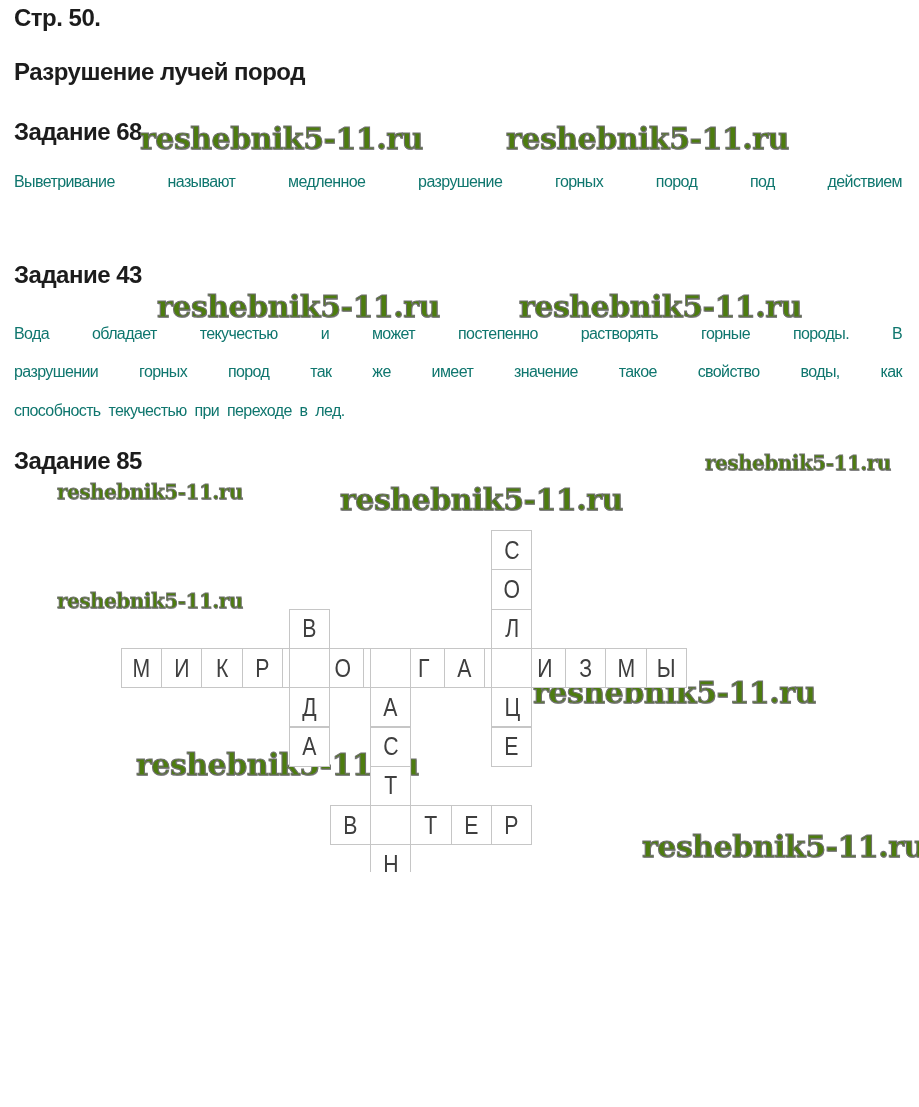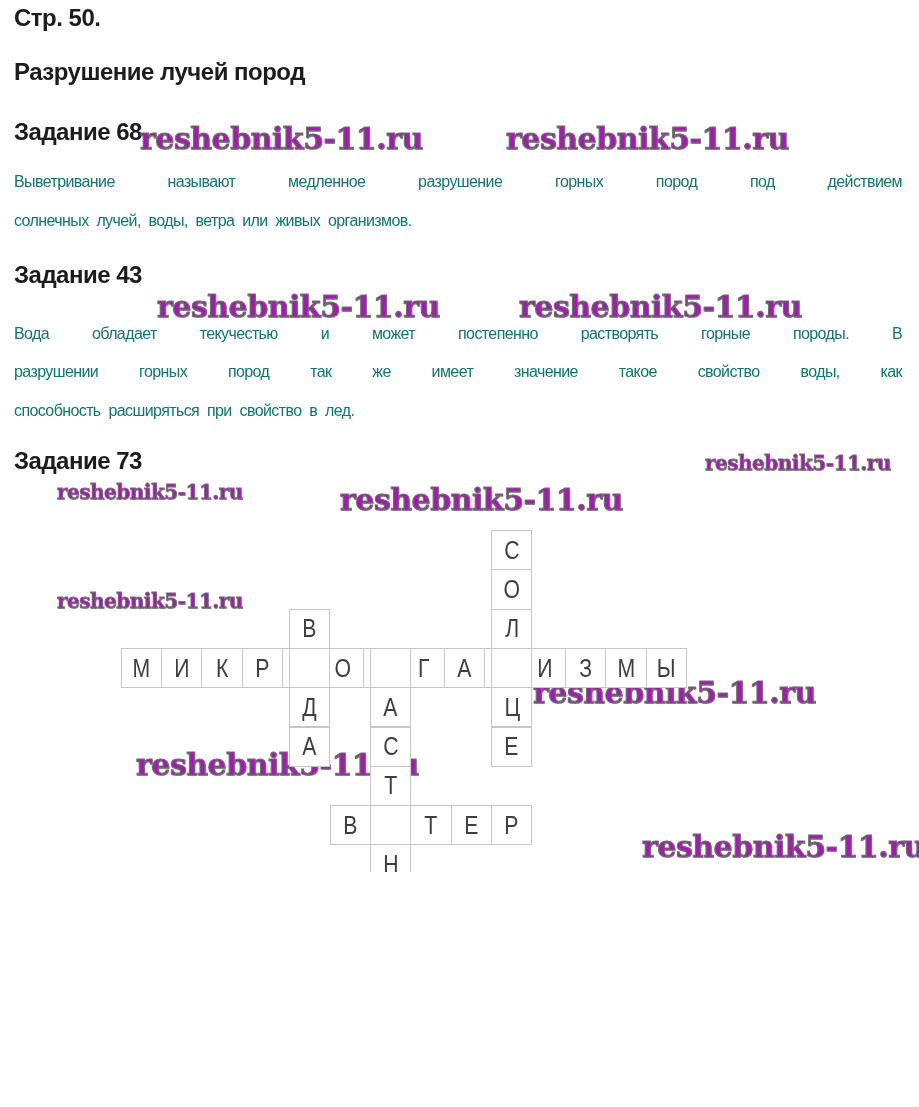--- a/index.html
+++ b/index.html
@@ -5,46 +5,45 @@
   html,body{margin:0;padding:0;background:#fff;}
   .page{position:relative;width:919px;height:872px;background:#ffffff;overflow:hidden;
         font-family:"Liberation Sans",sans-serif;text-decoration:underline;}
   .h{position:absolute;left:14px;font-size:24px;font-weight:bold;color:#1c1c1c;
      letter-spacing:-0.5px;white-space:nowrap;line-height:25px;}
   .line{position:absolute;left:14px;width:888px;font-size:16px;color:#0f766e;
         letter-spacing:-0.6px;line-height:25px;word-spacing:4px;}
   .just{text-align:justify;text-align-last:justify;}
   .wm{position:absolute;font-family:"DejaVu Serif",serif;font-weight:bold;font-size:30px;
       letter-spacing:-0.5px;white-space:nowrap;line-height:30px;
-      color:#a21caf;-webkit-text-stroke:1.1px #6f6f6f;text-shadow:0.5px 0.5px 0 #9a9a9a;text-align:right;}
+      color:#4d7c0f;-webkit-text-stroke:1.1px #6f6f6f;text-shadow:0.5px 0.5px 0 #9a9a9a;text-align:right;}
   .wm.sm{font-size:20px;line-height:20px;-webkit-text-stroke:0.8px #707070;}
   .cell{position:absolute;box-sizing:border-box;border:1px solid #c6c6c6;background:#fff;
         display:flex;align-items:center;justify-content:center;}
   .cell span{font-size:25px;color:#3f3f3f;transform:scaleX(0.85);}
   .artifact{position:absolute;width:13px;height:5px;border-top:2px solid #a9a9a9;
             border-radius:60%;transform:rotate(-10deg);opacity:0.65;}
 </style>
 </head>
 <body>
 
 <div class="page">
 
   <div class="h" style="top:5px">Стр. 50.</div>
   <div class="h" style="top:59px">Разрушение лучей пород</div>
 
   <div class="h" style="top:119px">Задание 68</div>
   <div class="line just" style="top:169px">Выветривание называют медленное разрушение горных пород под действием</div>
-  <div class="line" style="top:208px">солнечных лучей, воды, ветра или живых организмов.</div>
 
   <div class="h" style="top:262px">Задание 43</div>
   <div class="line just" style="top:321px">Вода обладает текучестью и может постепенно растворять горные породы. В</div>
   <div class="line just" style="top:359px">разрушении горных пород так же имеет значение такое свойство воды, как</div>
-  <div class="line" style="top:398px">способность расширяться при свойство в лед.</div>
+  <div class="line" style="top:398px">способность текучестью при переходе в лед.</div>
 
-  <div class="h" style="top:448px">Задание 73</div>
+  <div class="h" style="top:448px">Задание 85</div>
 
   <div class="wm" style="left:140px;top:124px">reshebnik5-11.ru</div>
   <div class="wm" style="left:506px;top:124px">reshebnik5-11.ru</div>
   <div class="wm" style="left:157px;top:292px">reshebnik5-11.ru</div>
   <div class="wm" style="left:519px;top:292px">reshebnik5-11.ru</div>
   <div class="wm sm" style="left:705px;top:453px">reshebnik5-11.ru</div>
   <div class="wm sm" style="left:57px;top:482px">reshebnik5-11.ru</div>
   <div class="wm" style="left:340px;top:485px">reshebnik5-11.ru</div>
   <div class="wm sm" style="left:57px;top:591px">reshebnik5-11.ru</div>
   <div class="wm" style="left:533px;top:678px">reshebnik5-11.ru</div>

